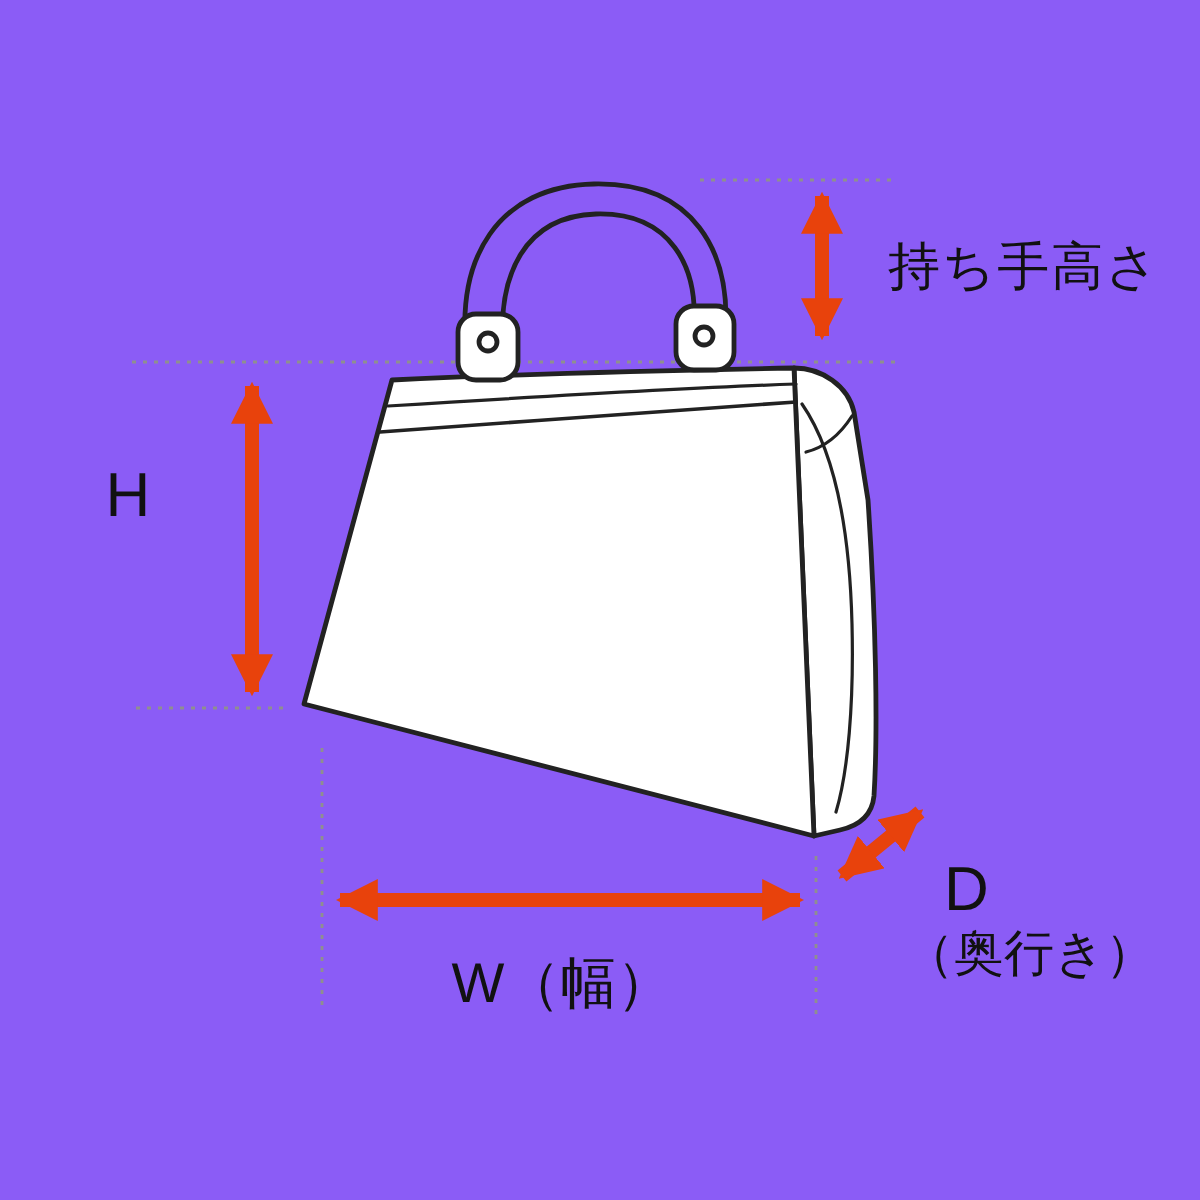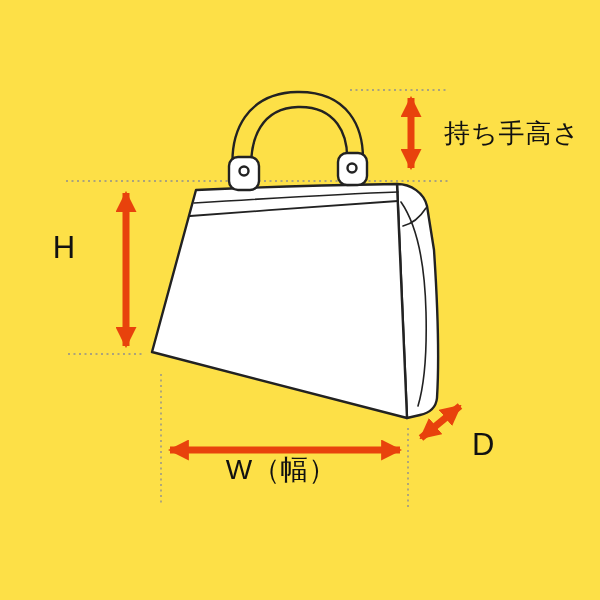--- a/index.html
+++ b/index.html
@@ -1,30 +1,30 @@
 <!DOCTYPE html>
 <html><head>
 <meta charset="utf-8">
 <style>
   html,body{margin:0;padding:0;background:#fff;}
   .stage{
     position:relative;
     width:600px;height:600px;
-    background:#fde047;
+    background:#8b5cf6;
     font-family:"Liberation Sans","DejaVu Sans",sans-serif;
     color:#111111;
     overflow:hidden;
   }
   .stage svg{position:absolute;left:0;top:0;}
   .label{position:absolute;white-space:nowrap;color:#111111;}
   .label-handle-height{left:444px;top:116px;font-size:26px;letter-spacing:1px;}
   .label-height{left:6px;top:230px;width:116px;text-align:center;}
   .label-height .letter{font-size:31px;line-height:36px;}
   .label-height .sub{font-size:25px;line-height:30px;}
-  .label-width{left:175px;top:451px;width:212px;text-align:center;font-size:28px;}
+  .label-width{left:175px;top:473px;width:212px;text-align:center;font-size:28px;}
   .label-depth{left:452px;top:428px;}
   .label-depth .letter{font-size:31px;line-height:34px;margin-left:20px;}
   .label-depth .sub{font-size:25px;line-height:30px;}
 </style>
 </head>
 <body>
 
 <div class="stage">
 
   <svg width="600" height="600" viewBox="0 0 600 600">
@@ -72,15 +72,16 @@
   <div class="label label-handle-height">持ち手高さ</div>
 
   <div class="label label-height">
     <div class="letter">H</div>
   </div>
 
   <div class="label label-width">W（幅）</div>
 
   <div class="label label-depth">
     <div class="letter">D</div>
+    <div class="sub">（奥行き）</div>
   </div>
 
 </div>
 
 </body></html>

